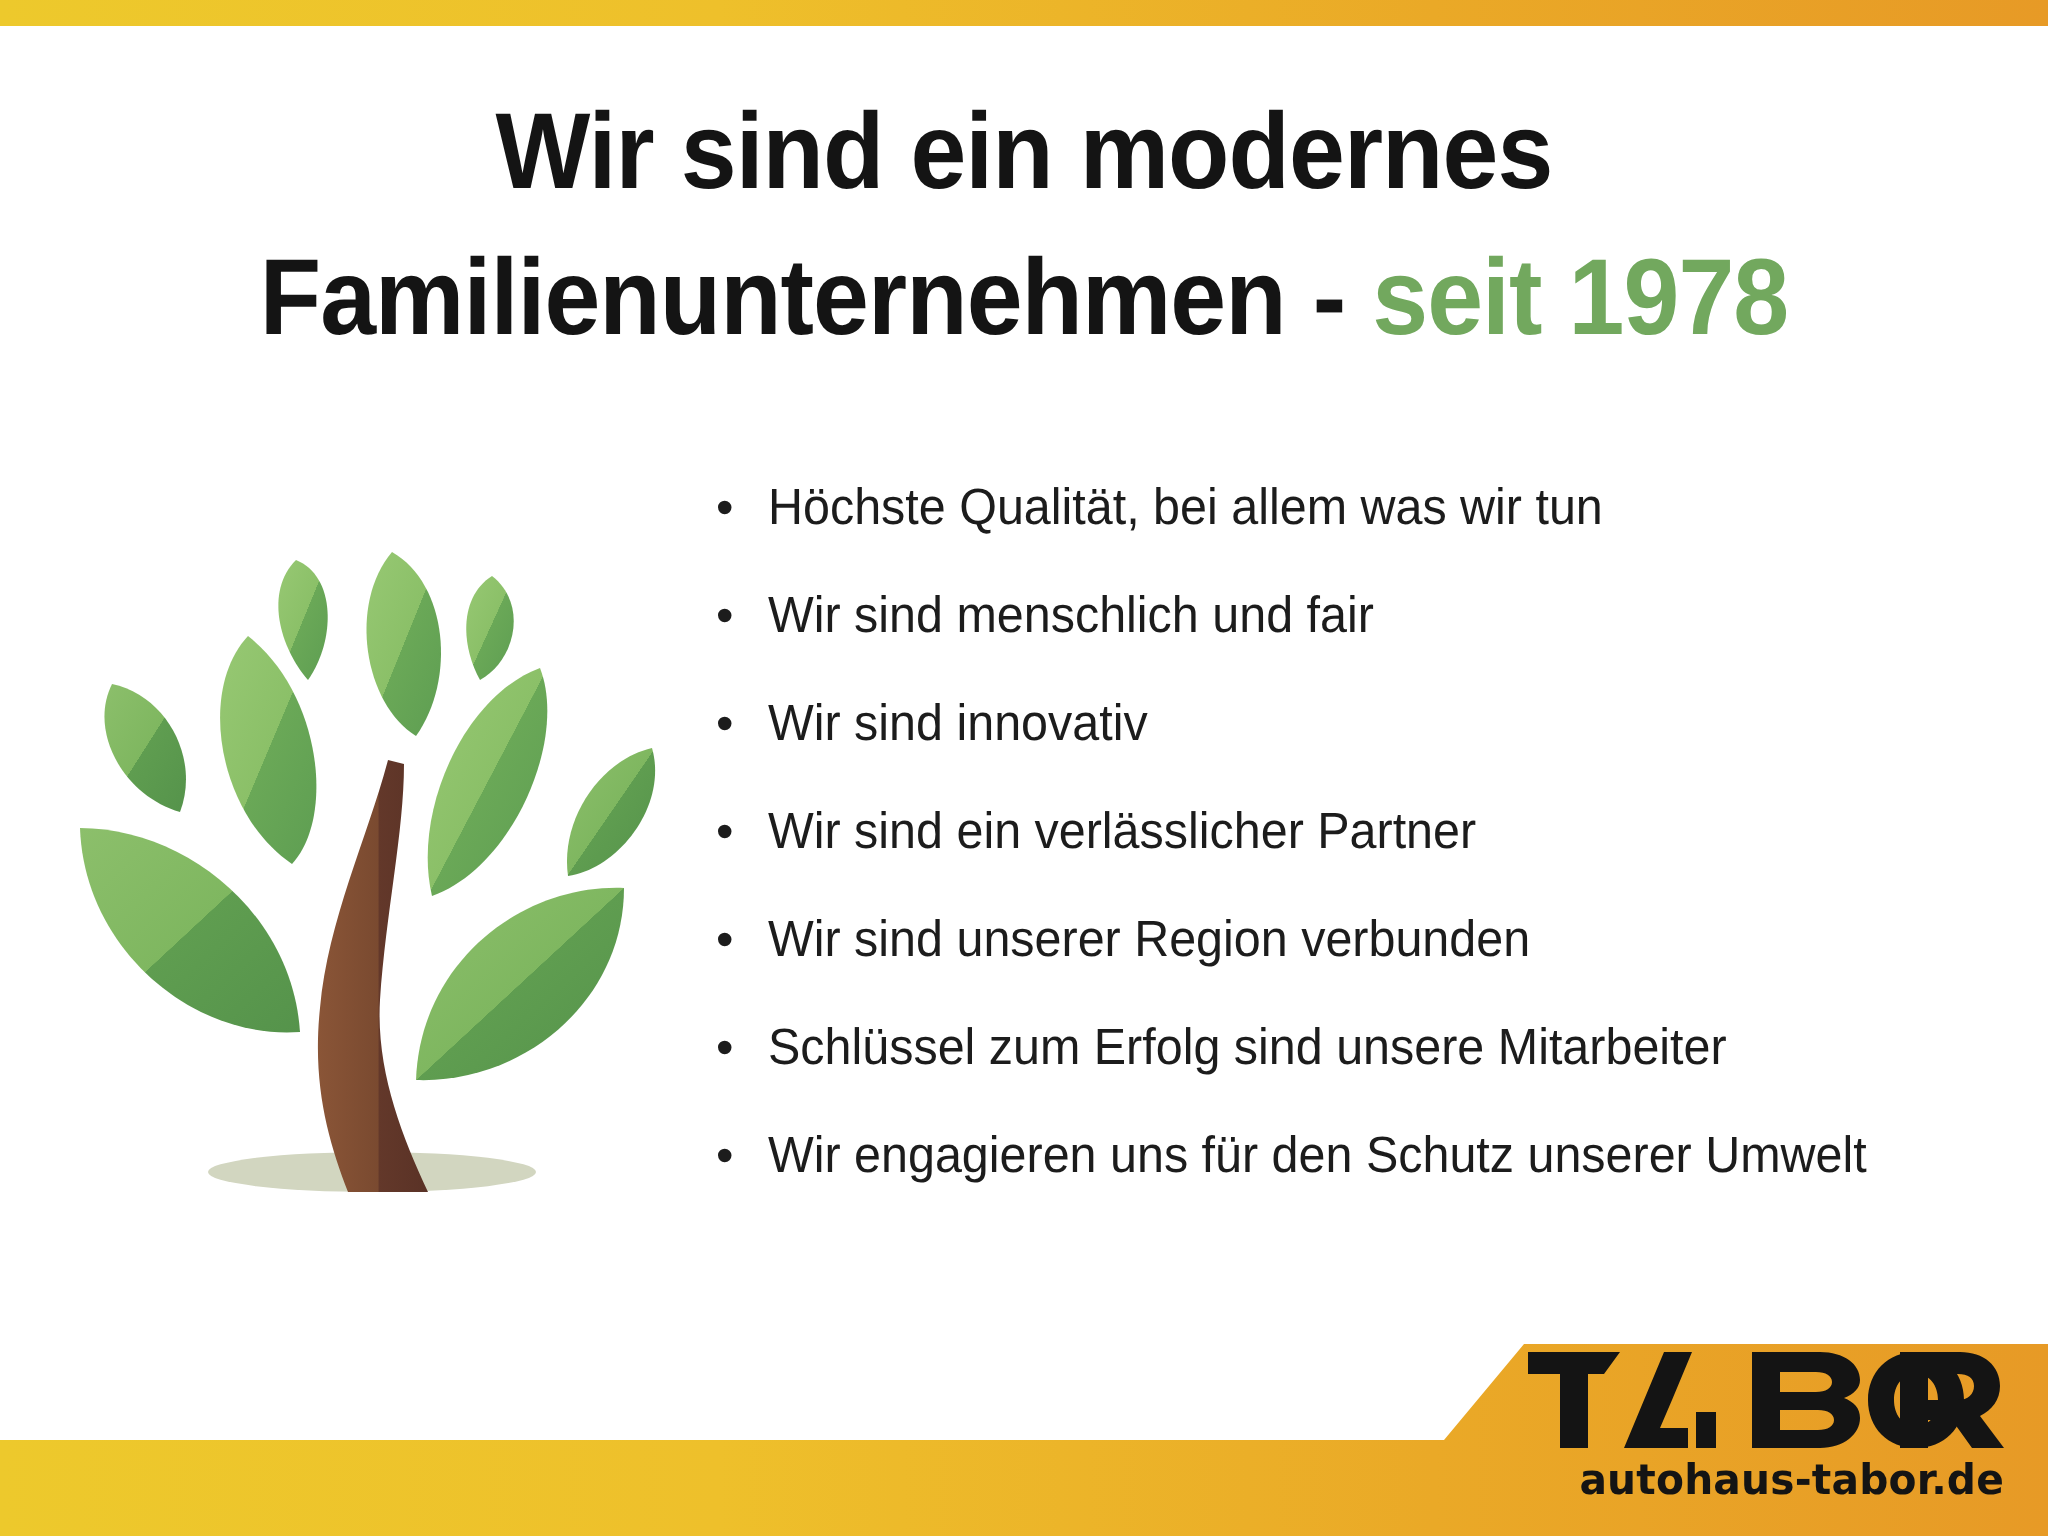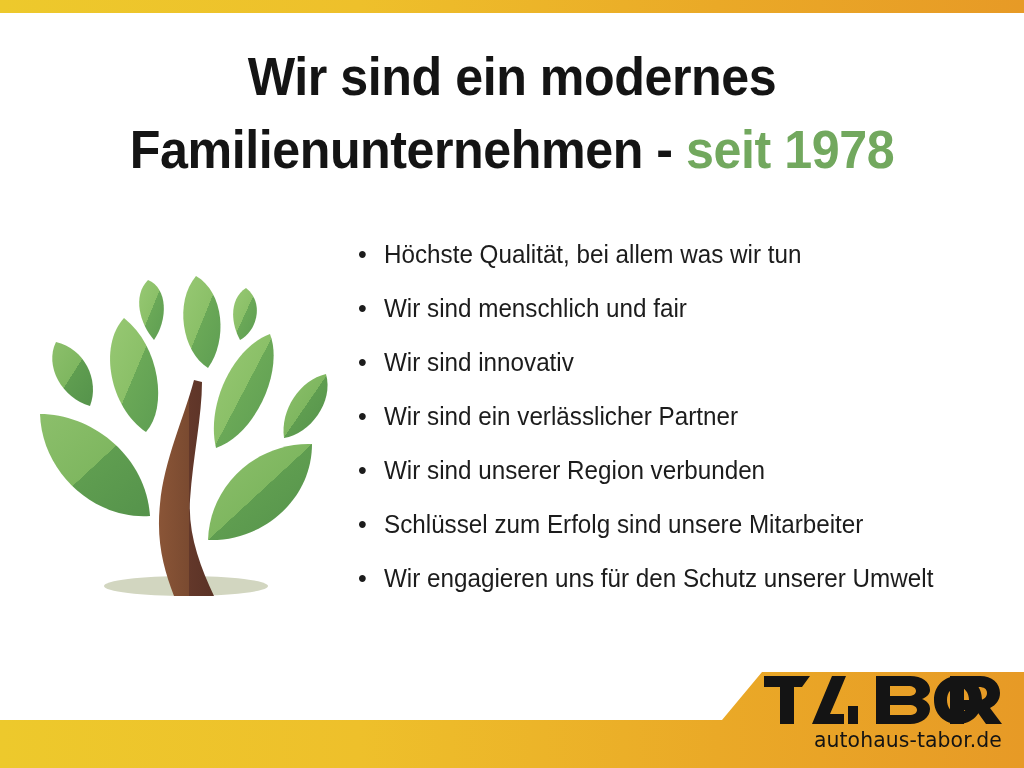--- a/index.html
+++ b/index.html
@@ -107,20 +107,21 @@
     display: block;
     width: 100%;
     height: 100%;
   }
   #logo-block {
     position: absolute;
     right: 22px;
     bottom: 16px;
     text-align: right;
     pointer-events: auto;
+    font-weight: bold;
   }
   #logo-wordmark {
     display: block;
   }
   #logo-wordmark svg {
     display: block;
     height: 48px;
     width: 238px;
   }
   #logo-tagline {

